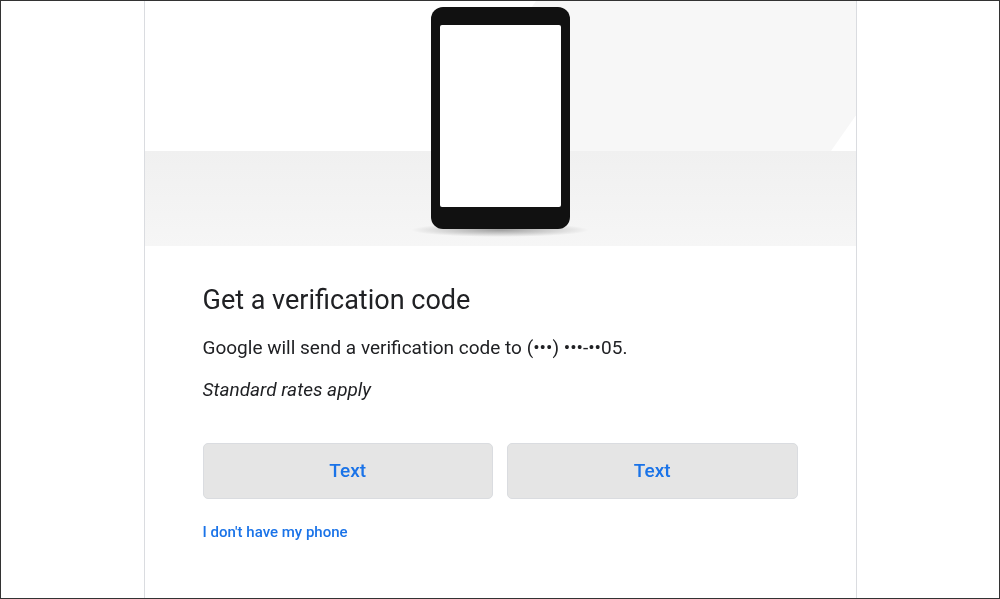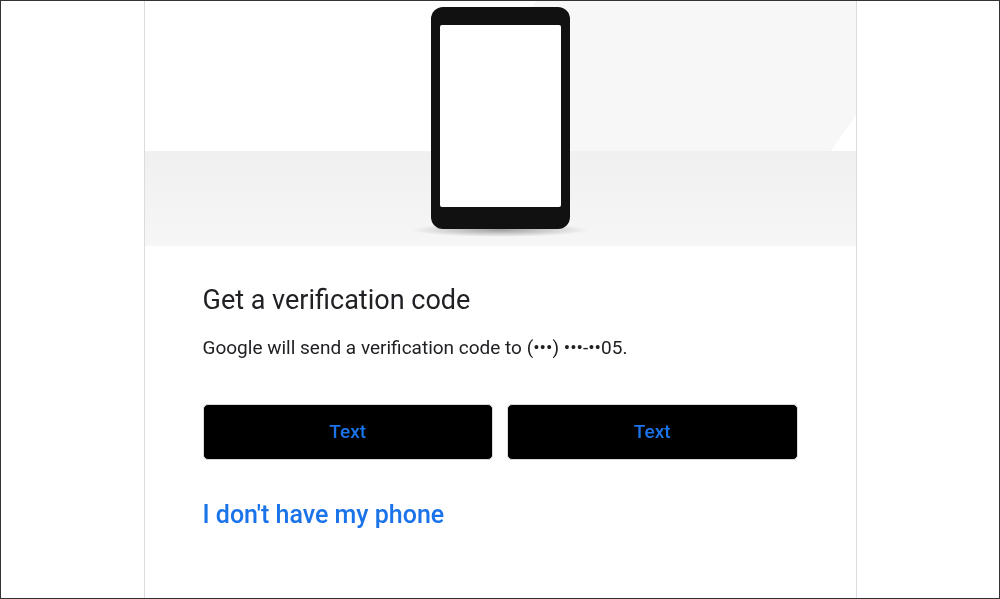--- a/index.html
+++ b/index.html
@@ -115,35 +115,35 @@
     .button-row {
       display: flex;
       gap: 14px;
       margin-top: 42px;
     }
     .choice-btn {
       flex: 1;
       height: 56px;
       border: 1px solid #dadce0;
       border-radius: 5px;
-      background: #000000;
+      background: #e5e5e5;
       color: #1a73e8;
       font-size: 19px;
       font-weight: 500;
       font-family: inherit;
       cursor: pointer;
       display: flex;
       align-items: center;
       justify-content: center;
     }
     .alt-link {
       display: inline-block;
-      margin-top: 40px;
+      margin-top: 24px;
       color: #1a73e8;
-      font-size: 25px;
+      font-size: 15px;
       font-weight: 500;
       text-decoration: none;
       cursor: pointer;
     }
   </style>
 </head>
 <body>
 
 <div class="outer">
   <div class="hero-area">
@@ -154,20 +154,21 @@
       <div class="phone">
         <div class="phone-screen"></div>
       </div>
       <div class="phone-shadow"></div>
     </div>
   </div>
 
   <div class="content">
     <h1 class="title">Get a verification code</h1>
     <p class="desc">Google will send a verification code to (•••) •••-••05.</p>
+    <p class="rates">Standard rates apply</p>
 
     <div class="button-row">
       <button class="choice-btn">Text</button>
       <button class="choice-btn">Text</button>
     </div>
 
     <a class="alt-link">I don't have my phone</a>
   </div>
 </div>
 

